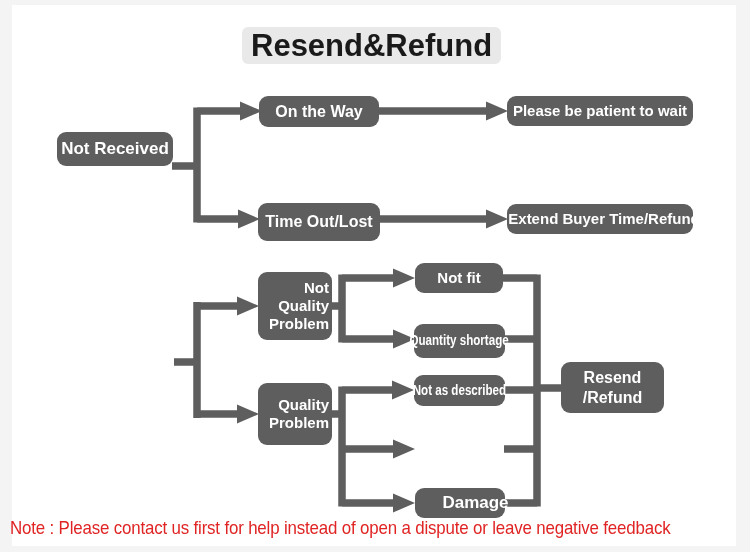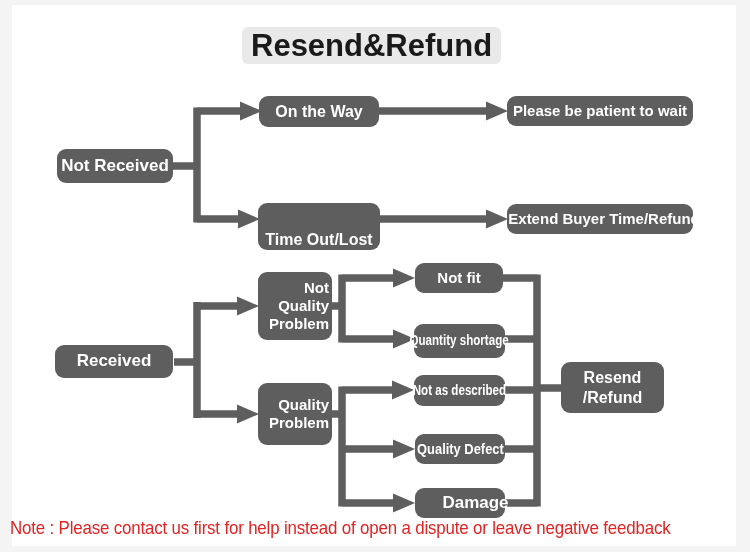--- a/index.html
+++ b/index.html
@@ -29,24 +29,24 @@
     position:absolute;display:flex;align-items:center;justify-content:center;
     background:var(--c-box,#5e5e5e);color:var(--c-box-text,#ffffff);
     border-radius:9px;font-weight:600;text-align:center;line-height:1.22;
     box-sizing:border-box;white-space:nowrap;
   }
   .node.al{justify-content:flex-start;text-align:right;padding-left:11px;}
   .pre{white-space:pre-line;}
   .cond{transform:scaleX(.8);}
   .cond2{transform:scaleX(.86);}
   
-  #nd-not-received {left:57px; top:149px; width:116px; height:34px; font-size:17px;}
+  #nd-not-received {left:57px; top:132px; width:116px; height:34px; font-size:17px;}
   #nd-on-the-way   {left:259px;top:96px;  width:120px; height:31px; font-size:16px;}
   #nd-please-wait  {left:507px;top:96px;  width:186px; height:30px; font-size:15px;}
-  #nd-time-out     {left:258px;top:203px; width:122px; height:47px; font-size:16px;align-items:flex-end;}
+  #nd-time-out     {left:258px;top:203px; width:122px; height:38px; font-size:16px;}
   #nd-extend       {left:507px;top:204px; width:186px; height:30px; font-size:15px;padding-left:8px;}
   #nd-received     {left:55px; top:345px; width:118px; height:33px; font-size:17px;}
   #nd-nqp          {left:258px;top:272px; width:74px;  height:68px; font-size:15px;}
   #nd-qp           {left:258px;top:383px; width:74px;  height:62px; font-size:15px;}
   #nd-not-fit      {left:415px;top:263px; width:88px;  height:30px; font-size:15px;}
   #nd-qshort       {left:414px;top:324px; width:91px;  height:34px; font-size:14.5px;}
   #nd-nad          {left:414px;top:375px; width:91px;  height:31px; font-size:14.5px;}
   #nd-qdefect      {left:415px;top:434px; width:90px;  height:30px; font-size:15px;}
   #nd-damage       {left:415px;top:488px; width:90px;  height:30px; font-size:17px;padding-left:31px;}
   #nd-resend       {left:561px;top:362px; width:103px; height:51px; font-size:16px;}
@@ -117,44 +117,38 @@
     </div>
     <div class="node" id="nd-please-wait">
       <span>Please be patient to wait</span>
     </div>
     <div class="node" id="nd-time-out">
       <span>Time Out/Lost</span>
     </div>
     <div class="node" id="nd-extend">
       <span>Extend Buyer Time/Refund</span>
     </div>
-    <div class="node" id="nd-received">
-      <span>Received</span>
-    </div>
     <div class="node al" id="nd-nqp">
       <span class="pre">Not
 Quality
 Problem</span>
     </div>
     <div class="node al" id="nd-qp">
       <span class="pre">Quality
 Problem</span>
     </div>
     <div class="node" id="nd-not-fit">
       <span>Not fit</span>
     </div>
     <div class="node" id="nd-qshort">
       <span class="cond">Quantity shortage</span>
     </div>
     <div class="node" id="nd-nad">
       <span class="cond">Not as described</span>
     </div>
-    <div class="node" id="nd-qdefect">
-      <span class="cond2">Quality Defect</span>
-    </div>
     <div class="node" id="nd-damage">
       <span>Damage</span>
     </div>
     <div class="node" id="nd-resend">
       <span class="pre">Resend
 /Refund</span>
     </div>
 
     <div class="note">Note : Please contact us first for help instead of open a dispute or leave negative feedback</div>
   </div>

